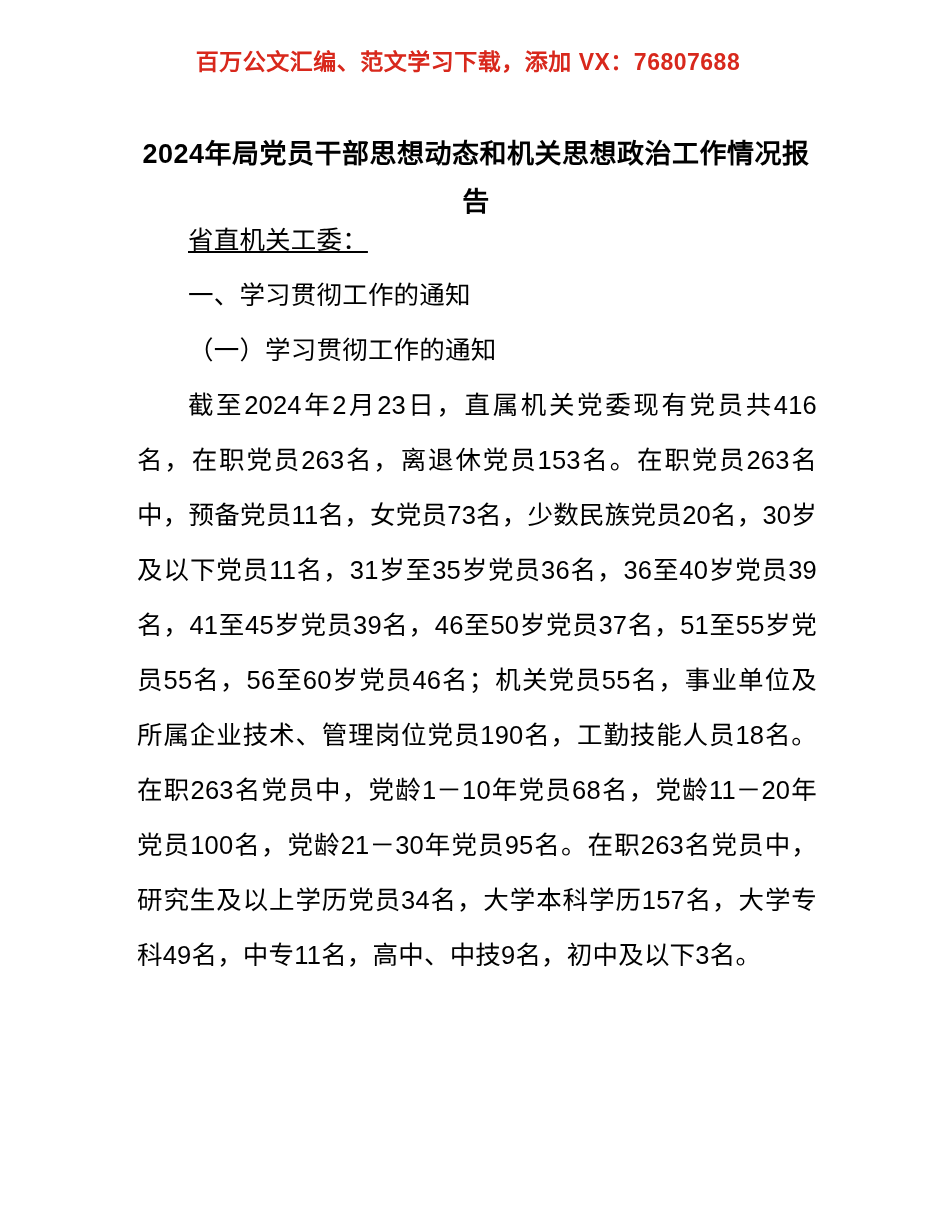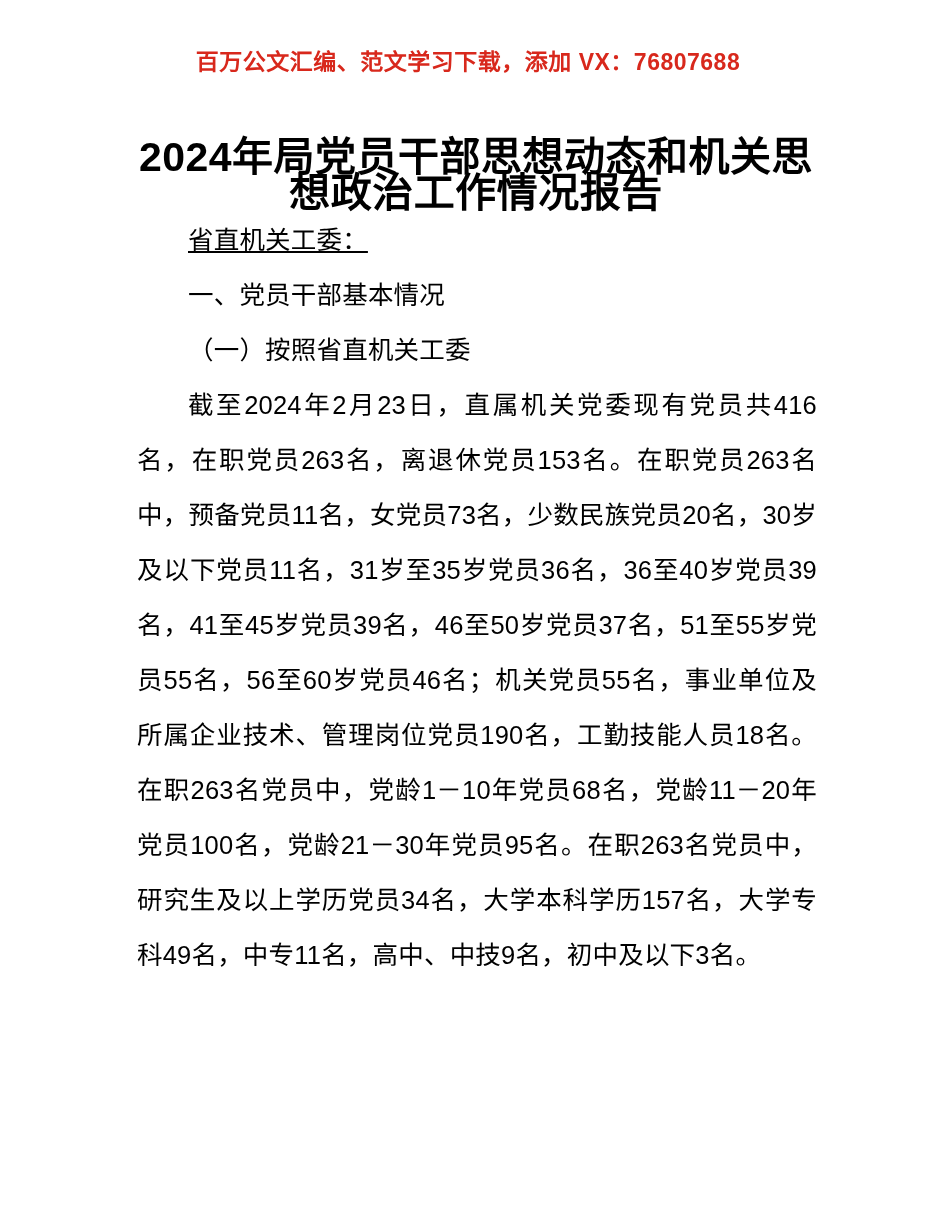--- a/index.html
+++ b/index.html
@@ -38,23 +38,23 @@
     white-space: nowrap;
   }
 
   
   .doc-title {
     position: absolute;
     top: 112px;
     left: 137px;
     width: 678px;
     text-align: center;
-    font-size: 41px;
+    font-size: 27px;
     font-weight: 700;
-    line-height: 36px;
+    line-height: 48px;
     letter-spacing: 0.5px;
   }
 
   
   .body-col {
     position: absolute;
     top: 213px;
     left: 137px;
     width: 680px;
   }
@@ -87,21 +87,21 @@
 
   <div class="promo-banner">百万公文汇编、范文学习下载，添加 VX：76807688</div>
 
   <h1 class="doc-title">2024年局党员干部思想动态和机关思想政治工作情况报告</h1>
 
   <div class="body-col">
 
     <p class="para salutation">省直机关工委：</p>
 
 
-    <p class="para heading-1">一、党员干部基本情况</p>
+    <p class="para heading-1">一、学习贯彻工作的通知</p>
 
-    <p class="para heading-2">（一）按照省直机关工委</p>
+    <p class="para heading-2">（一）学习贯彻工作的通知</p>
 
     <p class="para">截至2024年2月23日，直属机关党委现有党员共416名，在职党员263名，离退休党员153名。在职党员263名中，预备党员11名，女党员73名，少数民族党员20名，30岁及以下党员11名，31岁至35岁党员36名，36至40岁党员39名，41至45岁党员39名，46至50岁党员37名，51至55岁党员55名，56至60岁党员46名；机关党员55名，事业单位及所属企业技术、管理岗位党员190名，工勤技能人员18名。在职263名党员中，党龄1－10年党员68名，党龄11－20年党员100名，党龄21－30年党员95名。在职263名党员中，研究生及以上学历党员34名，大学本科学历157名，大学专科49名，中专11名，高中、中技9名，初中及以下3名。</p>
 
   </div>
 
 </div>
 
 </body></html>

